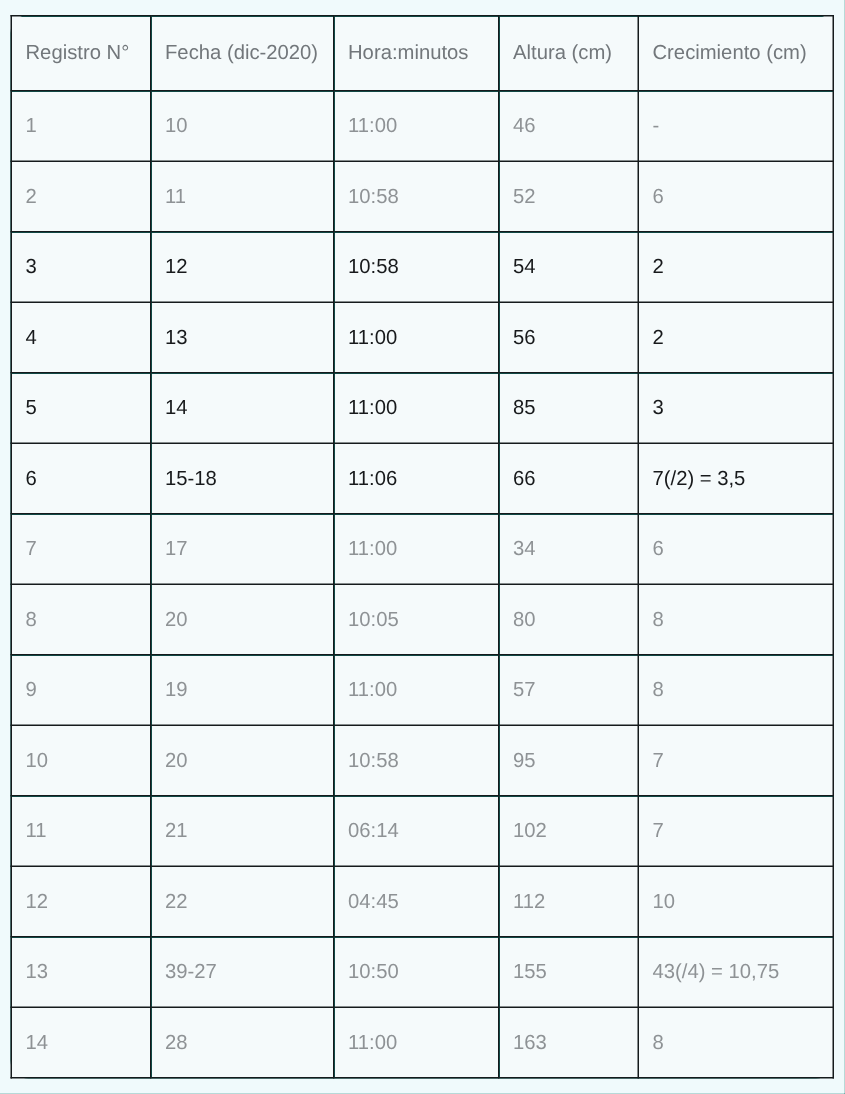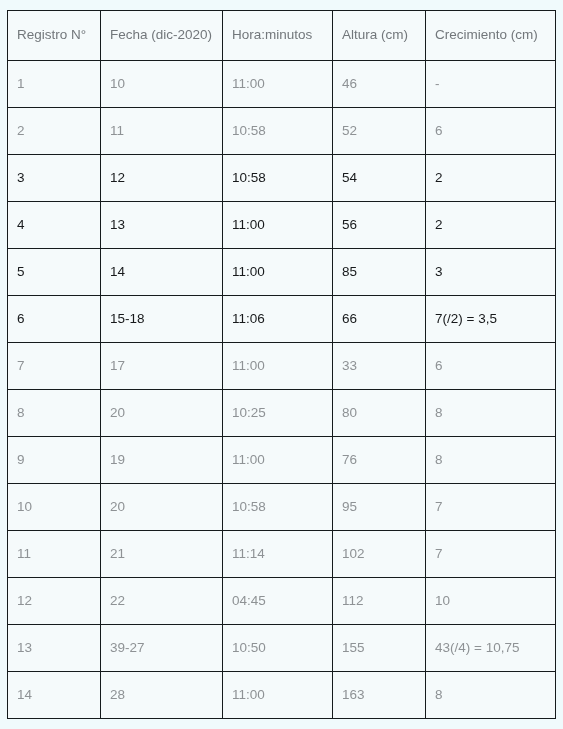--- a/index.html
+++ b/index.html
@@ -137,48 +137,48 @@
             <td>6</td>
             <td>15-18</td>
             <td>11:06</td>
             <td>66</td>
             <td>7(/2) = 3,5</td>
           </tr>
           <tr class="dim">
             <td>7</td>
             <td>17</td>
             <td>11:00</td>
-            <td>33</td>
+            <td>34</td>
             <td>6</td>
           </tr>
           <tr class="dim">
             <td>8</td>
             <td>20</td>
-            <td>10:25</td>
+            <td>10:05</td>
             <td>80</td>
             <td>8</td>
           </tr>
           <tr class="dim">
             <td>9</td>
             <td>19</td>
             <td>11:00</td>
-            <td>76</td>
+            <td>57</td>
             <td>8</td>
           </tr>
           <tr class="dim">
             <td>10</td>
             <td>20</td>
             <td>10:58</td>
             <td>95</td>
             <td>7</td>
           </tr>
           <tr class="dim">
             <td>11</td>
             <td>21</td>
-            <td>11:14</td>
+            <td>06:14</td>
             <td>102</td>
             <td>7</td>
           </tr>
           <tr class="dim">
             <td>12</td>
             <td>22</td>
             <td>04:45</td>
             <td>112</td>
             <td>10</td>
           </tr>

